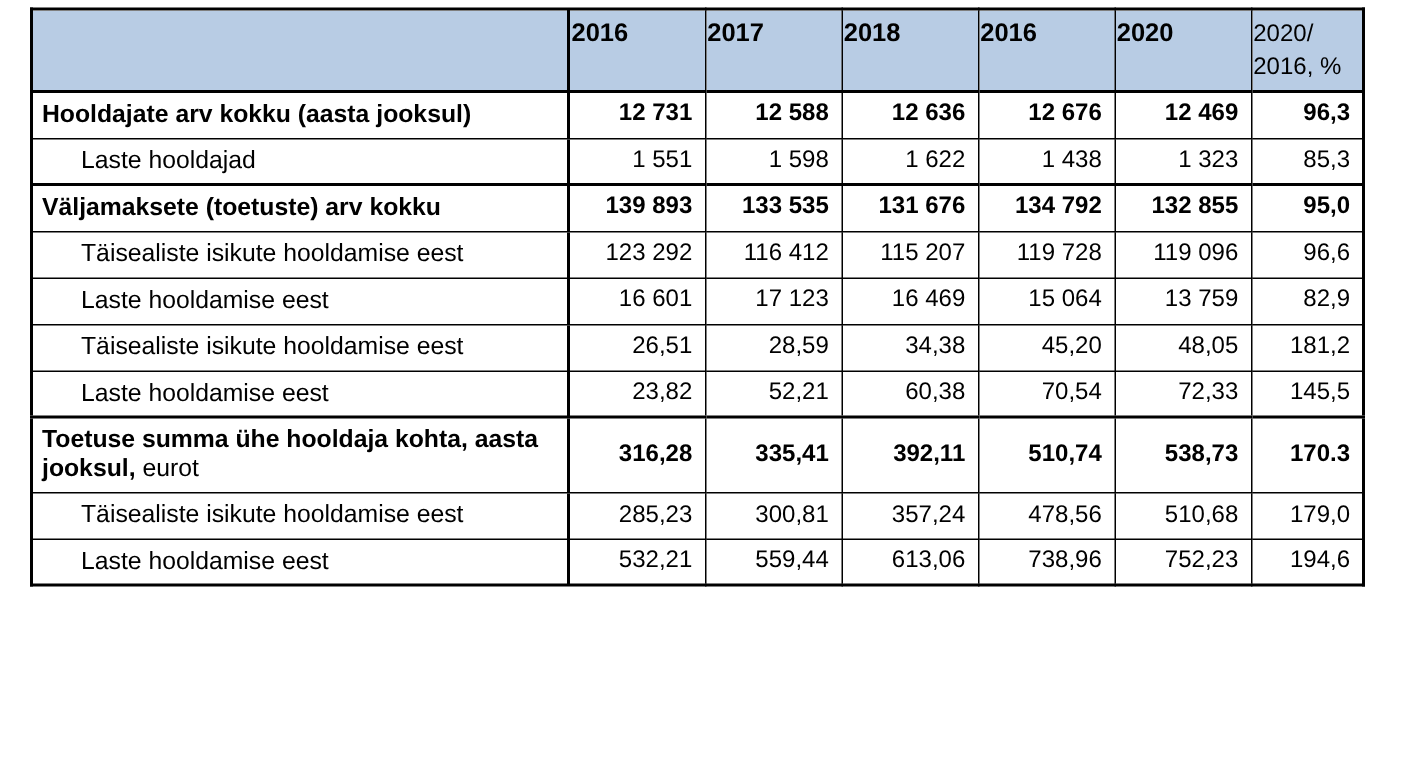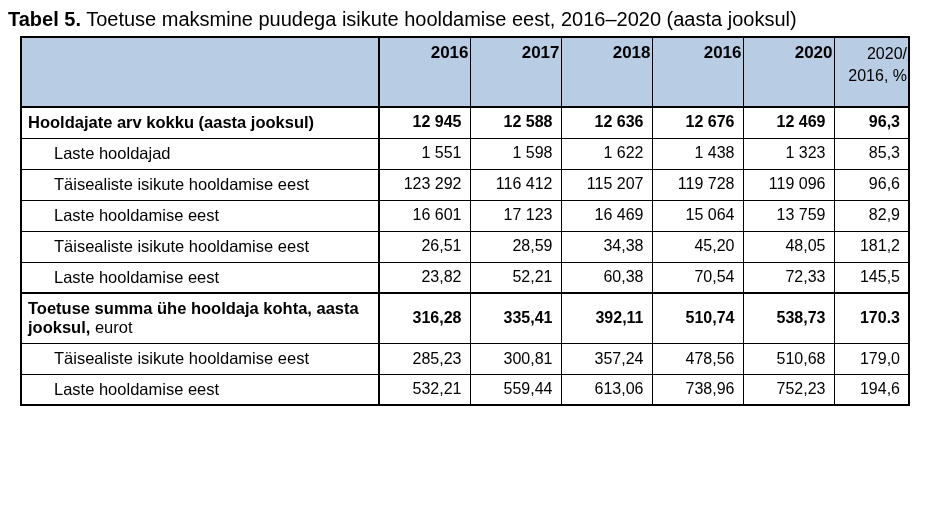--- a/index.html
+++ b/index.html
@@ -33,23 +33,23 @@
   }
   .t th, .t td {
     border: 1px solid var(--border-color);
     font-size: 16px;
     line-height: 1.18;
     overflow: hidden;
   }
   
   .t thead th {
     background: var(--header-bg);
-    height: 70px;
+    height: 55px;
     vertical-align: top;
-    text-align: right;
+    text-align: left;
     padding-top: 5px;
     border-bottom: 2px solid var(--border-color);
   }
   .t thead th.year { font-weight: bold; font-size: 17px; }
   .t thead th.ratio { font-weight: normal; font-size: 16px; line-height: 1.35; }
   .t thead th.stub { border-right: 2px solid var(--border-color); }
 
   
   .t td.label {
     text-align: left;
@@ -70,23 +70,20 @@
     margin: 8px 0 0 2px;
     font-size: 15px;
   }
   .footnote .b { font-weight: bold; font-size: 16px; }
 </style>
 </head>
 <body>
 
 <div class="page">
 
-  <div class="title">
-    <span class="b">Tabel 5.</span><span> Toetuse maksmine puudega isikute hooldamise eest, 2016–2020 (aasta jooksul)</span>
-  </div>
 
   <table class="t">
     <colgroup>
       <col style="width:358px">
       <col style="width:91px">
       <col style="width:91px">
       <col style="width:91px">
       <col style="width:91px">
       <col style="width:91px">
       <col style="width:75px">
@@ -101,35 +98,44 @@
         <th class="year">2020</th>
         <th class="ratio">
           <div>2020/</div>
           <div>2016, %</div>
         </th>
       </tr>
     </thead>
     <tbody id="tbody">
         <tr class="section">
           <td class="label"><span>Hooldajate arv kokku (aasta jooksul)</span></td>
-          <td class="num">12 945</td>
+          <td class="num">12 731</td>
           <td class="num">12 588</td>
           <td class="num">12 636</td>
           <td class="num">12 676</td>
           <td class="num">12 469</td>
           <td class="num">96,3</td>
         </tr>
         <tr>
           <td class="label indent"><span>Laste hooldajad</span></td>
           <td class="num">1 551</td>
           <td class="num">1 598</td>
           <td class="num">1 622</td>
           <td class="num">1 438</td>
           <td class="num">1 323</td>
           <td class="num">85,3</td>
+        </tr>
+        <tr class="section">
+          <td class="label"><span>Väljamaksete (toetuste) arv kokku</span></td>
+          <td class="num">139 893</td>
+          <td class="num">133 535</td>
+          <td class="num">131 676</td>
+          <td class="num">134 792</td>
+          <td class="num">132 855</td>
+          <td class="num">95,0</td>
         </tr>
         <tr>
           <td class="label indent"><span>Täisealiste isikute hooldamise eest</span></td>
           <td class="num">123 292</td>
           <td class="num">116 412</td>
           <td class="num">115 207</td>
           <td class="num">119 728</td>
           <td class="num">119 096</td>
           <td class="num">96,6</td>
         </tr>

